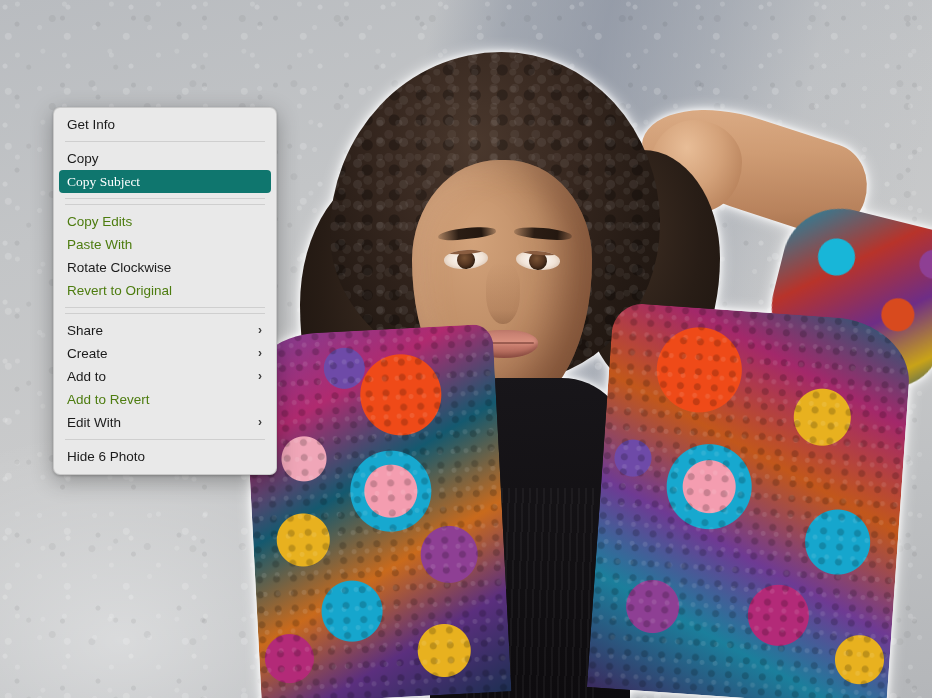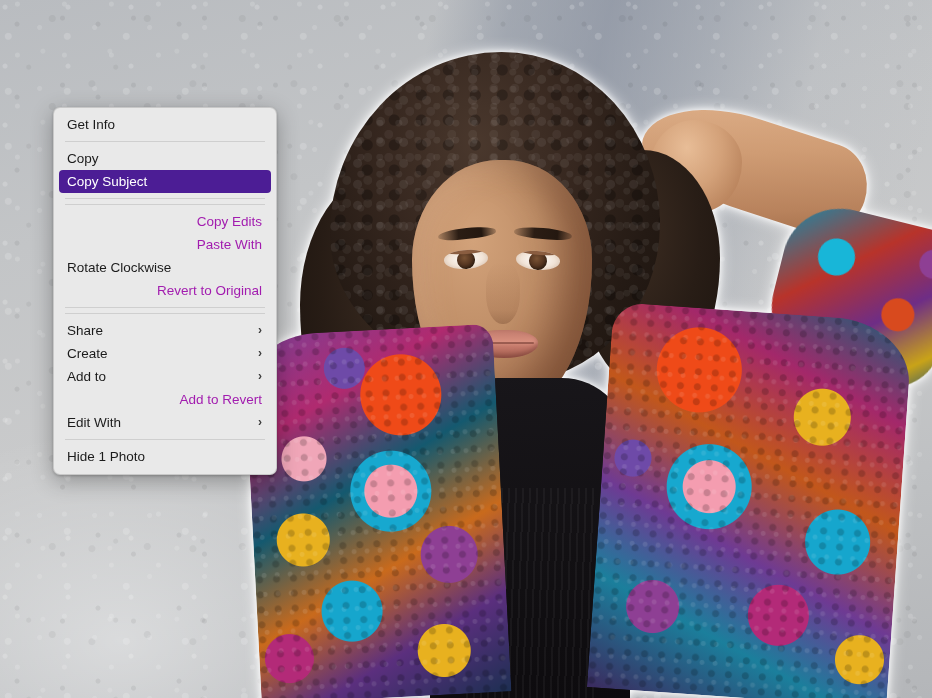--- a/index.html
+++ b/index.html
@@ -288,21 +288,21 @@
     height: 23px;
     line-height: 23px;
     margin: 0 5px;
     padding: 0 9px 0 8px;
     font-size: 13.5px;
     color: #1b1b1b;
     border-radius: 4px;
     white-space: nowrap;
     box-sizing: border-box;
   }
-  .menu-item.disabled { color: #a21caf; text-align: right; }
+  .menu-item.disabled { color: #4d7c0f; }
   .menu-item.selected {
     background: #3d7ff2;
     color: #ffffff;
   }
   .menu-item .chev {
     position: absolute;
     right: 9px;
     top: 0;
     font-size: 12px;
     font-weight: 700;
@@ -348,31 +348,31 @@
       <div class="shirt"></div>
       <div class="jacket-l"></div>
       <div class="jacket-r"></div>
     </div>
   </div>
 
   <div id="context-menu" style="background: rgb(233, 233, 233);">
       <div class="menu-item">Get Info</div>
       <div class="menu-sep" style="background: rgb(207, 207, 207);"></div>
       <div class="menu-item">Copy</div>
-      <div class="menu-item selected" style="background: #4c1d95;">Copy Subject</div>
+      <div class="menu-item selected" style="background: #0f766e; font-family: Liberation Serif, serif;">Copy Subject</div>
       <div class="menu-sep" style="background: rgb(207, 207, 207);"></div>
       <div class="menu-sep" style="background: rgb(207, 207, 207);"></div>
       <div class="menu-item disabled">Copy Edits</div>
       <div class="menu-item disabled">Paste With</div>
       <div class="menu-item">Rotate Clockwise</div>
       <div class="menu-item disabled">Revert to Original</div>
       <div class="menu-sep" style="background: rgb(207, 207, 207);"></div>
       <div class="menu-sep" style="background: rgb(207, 207, 207);"></div>
       <div class="menu-item">Share<span class="chev">›</span></div>
       <div class="menu-item">Create<span class="chev">›</span></div>
       <div class="menu-item">Add to<span class="chev">›</span></div>
       <div class="menu-item disabled">Add to Revert</div>
       <div class="menu-item">Edit With<span class="chev">›</span></div>
       <div class="menu-sep" style="background: rgb(207, 207, 207);"></div>
-      <div class="menu-item">Hide 1 Photo</div>
+      <div class="menu-item">Hide 6 Photo</div>
     </div>
 
 </div>
 
 </body></html>

